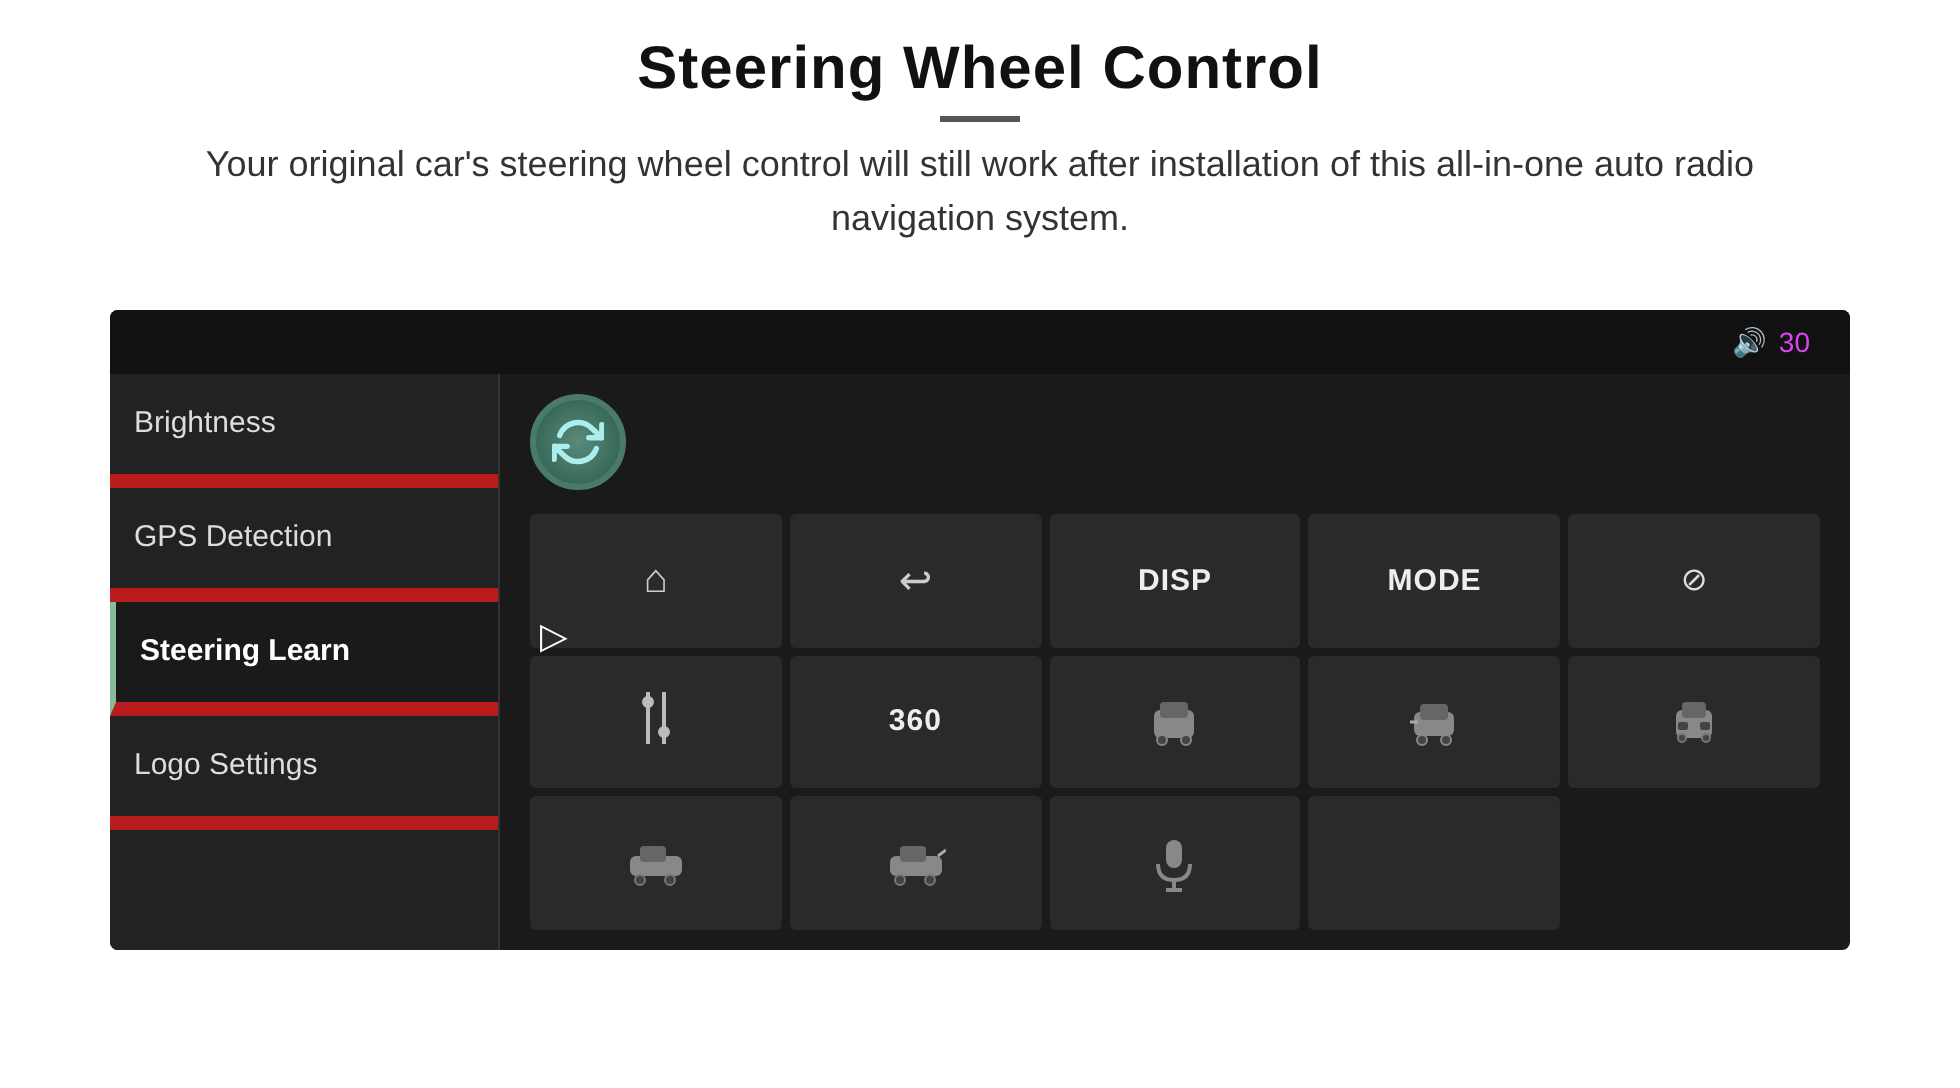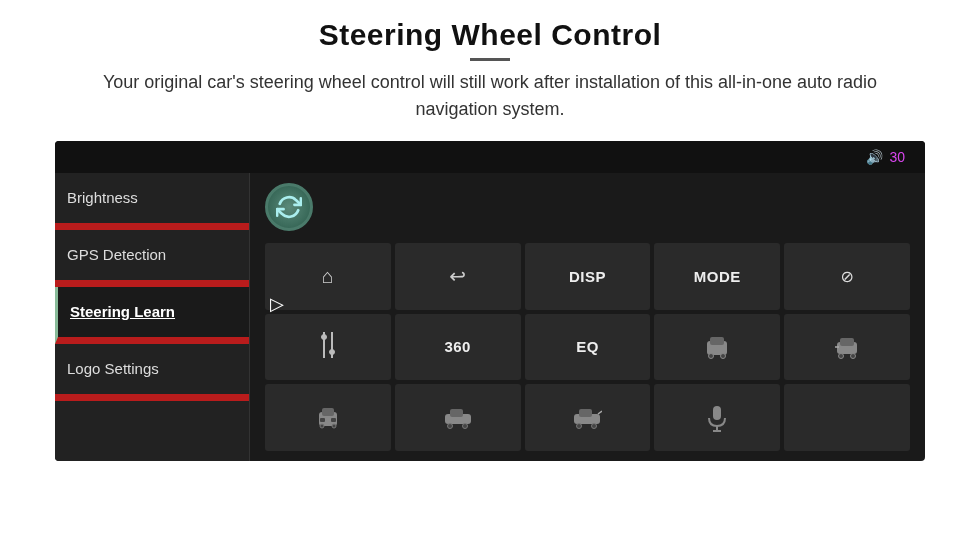--- a/index.html
+++ b/index.html
@@ -15,21 +15,21 @@
       width: 980px;
       height: 544px;
       display: flex;
       flex-direction: column;
       align-items: center;
       padding: 18px 40px 10px;
     }
 
     .title-section {
       text-align: center;
-      margin-bottom: 6px;
+      margin-bottom: 20px;
     }
 
     .main-title {
       font-size: 30px;
       font-weight: 900;
       color: #111;
       letter-spacing: 0.5px;
     }
 
     .title-divider {
@@ -103,21 +103,20 @@
       cursor: pointer;
       border-bottom: 7px solid #b91c1c;
       line-height: 1.2;
     }
 
     .sidebar-item.active {
       background: #1a1a1a;
       color: #fff;
       border-left: 3px solid #8b9;
       font-weight: bold;
-      text-decoration: underline;
     }
 
     
     .right-panel {
       flex: 1;
       display: flex;
       flex-direction: column;
       padding: 10px 15px;
     }
 
@@ -264,23 +263,20 @@
               <circle cx="7" cy="5" r="2.5" fill="#bbb" stroke="#bbb"></circle>
               <line x1="7" y1="0" x2="7" y2="26" stroke="#bbb" stroke-width="2"></line>
               <circle cx="15" cy="20" r="2.5" fill="#bbb" stroke="#bbb"></circle>
               <line x1="15" y1="0" x2="15" y2="26" stroke="#bbb" stroke-width="2"></line>
             </svg>
           </div>
           <div class="grid-cell">
             <span class="icon-text">360</span>
           </div>
           <div class="grid-cell">
-            <span class="icon-text">EQ</span>
-          </div>
-          <div class="grid-cell">
             <svg width="28" height="28" viewBox="0 0 28 28" fill="none">
               <rect x="4" y="8" width="20" height="14" rx="3" fill="#888"></rect>
               <rect x="7" y="4" width="14" height="8" rx="2" fill="#666"></rect>
               <circle cx="8" cy="23" r="2.5" fill="#444" stroke="#888" stroke-width="1"></circle>
               <circle cx="20" cy="23" r="2.5" fill="#444" stroke="#888" stroke-width="1"></circle>
             </svg>
           </div>
           <div class="grid-cell">
             <svg width="28" height="28" viewBox="0 0 28 28" fill="none">
               <rect x="4" y="9" width="20" height="12" rx="3" fill="#888"></rect>

